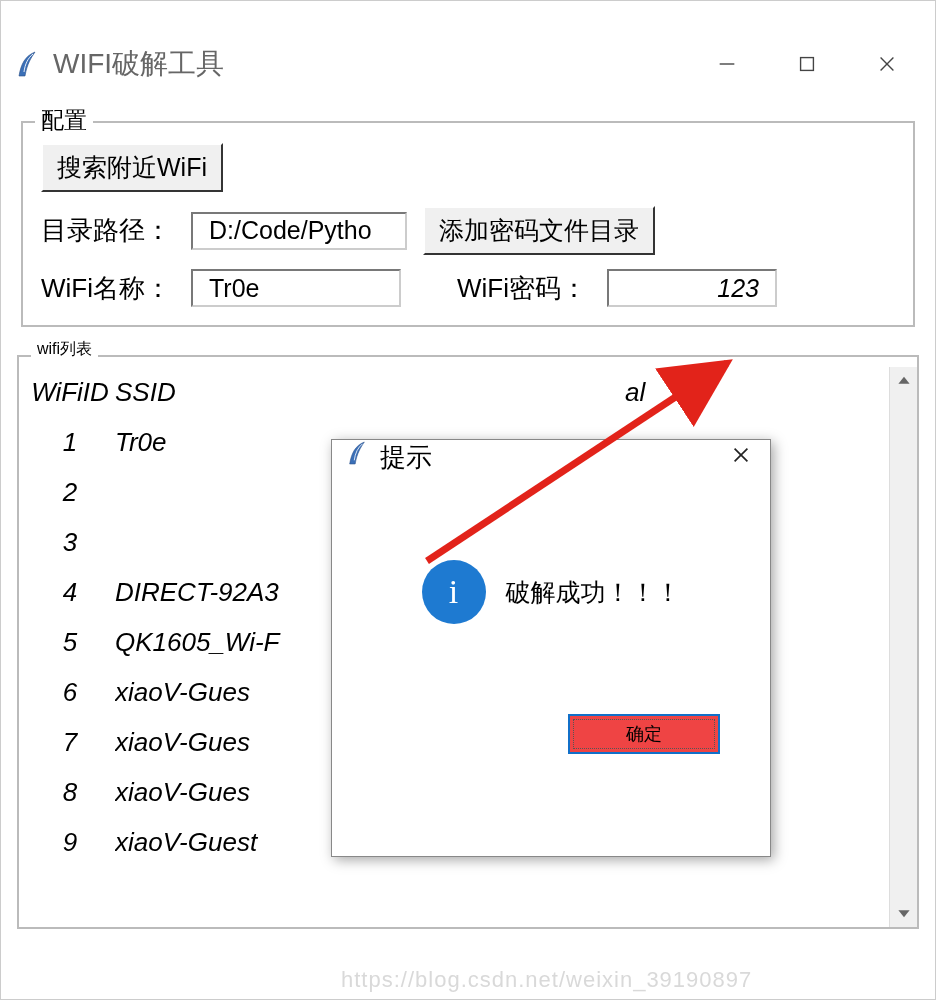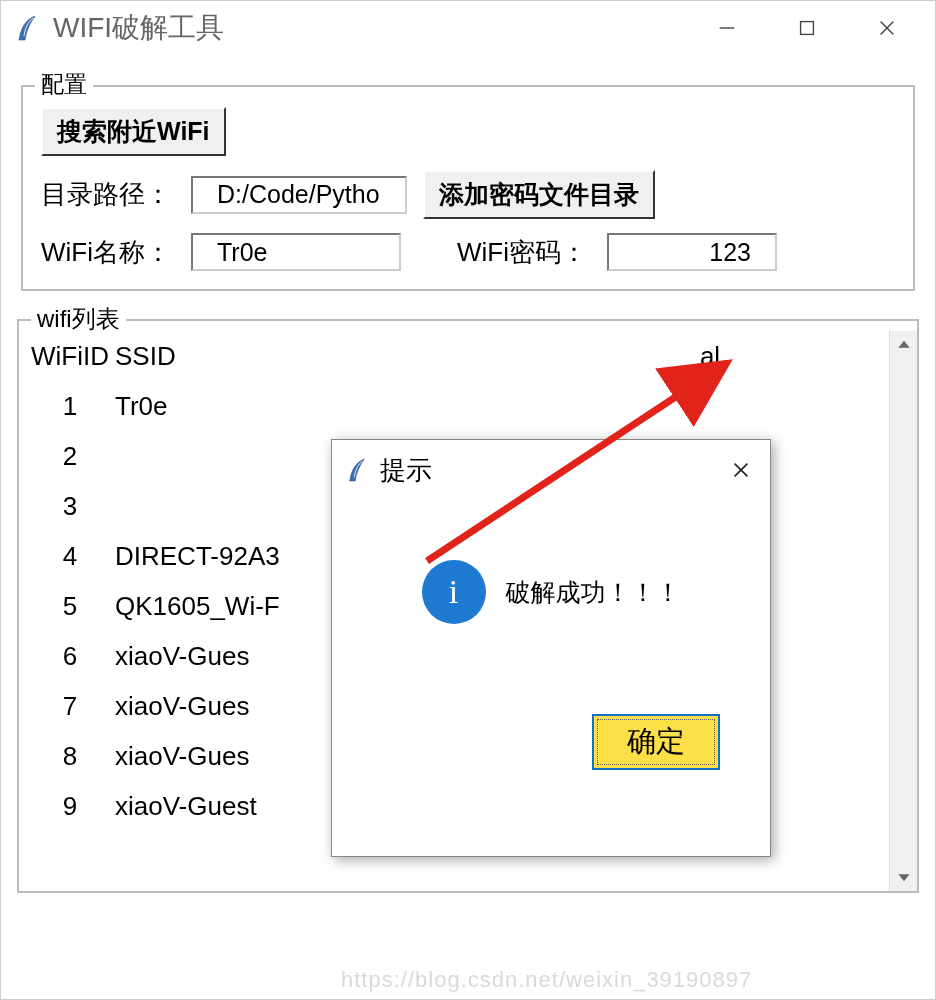--- a/index.html
+++ b/index.html
@@ -17,20 +17,21 @@
   height: 1000px;
   position: relative;
   border: 1px solid #ccc;
 }
 .titlebar {
   display: flex;
   align-items: center;
   height: 54px;
   padding: 0 8px;
   background: #fff;
+  margin-top: 36px;
 }
 .titlebar .feather {
   width: 24px; height: 28px;
   margin-left: 6px;
 }
 .titlebar .title {
   font-size: 28px;
   color: #666;
   margin-left: 14px;
   flex: 1;
@@ -55,61 +56,61 @@
 .cfgrow { display:flex; align-items:center; gap:16px; margin-bottom:14px; }
 .cfgrow:last-child { margin-bottom:0; }
 .btn3d {
   font-size: 25px;
   padding: 6px 14px;
   background: #f0f0f0;
   border: 2px outset #ddd;
   border-top-color:#fff; border-left-color:#fff;
   border-bottom-color:#888; border-right-color:#888;
   cursor:pointer;
-  font-weight:bold;
 }
 .lbl { font-size: 26px; margin-right: 4px; white-space:nowrap;}
 .inp {
   font-size: 25px;
-  padding: 4px 24px;
+  padding: 4px 16px;
   border: 2px inset #ccc;
   background:#fff;
   height:38px;
 }
 .inp.path { width: 216px; }
 .inp.wname { width: 210px; }
-.inp.wpwd { width: 170px; }
+.inp.wpwd { width: 170px; font-style: italic; }
 
 .listbox {
   margin: 28px 16px 0 16px;
   border: 2px solid #bbb;
   position: relative;
   padding: 10px 0 0 0;
 }
 .listlabel {
   position:absolute;
   top:-18px; left:12px;
   background:#fff;
   padding:0 6px;
-  font-size:24px;
+  font-size:16px;
 }
 .listinner {
   display:flex;
   height: 560px;
 }
 .listcontent {
   flex:1;
   overflow:hidden;
   padding: 0 6px;
 }
 .hdrrow, .datarow {
   display:flex;
   font-size:26px;
   height:50px;
   align-items:center;
+  font-style:italic;
 }
 .hdrrow { font-weight: normal; }
 .c-id { width:90px; text-align:center;}
 .c-ssid { width:230px; overflow:hidden; white-space:nowrap;}
 .c-bssid { width:280px; text-align:center; overflow:hidden; white-space:nowrap;}
 .c-sig { width:180px; text-align:center;}
 .scrollbar {
   width:28px;
   background:#f0f0f0;
   border-left:1px solid #ddd;
@@ -123,41 +124,41 @@
 .dialog {
   position:absolute;
   left: 330px; top: 438px;
   width: 440px; height: 418px;
   background:#fff;
   border:1px solid #888;
   box-shadow: 3px 3px 12px rgba(0,0,0,0.35);
   z-index: 20;
 }
 .dialog .dtitle {
-  display:flex; align-items:center;
+  display:flex; align-items:flex-start;
   height:60px; padding: 0 14px;
 }
 .dialog .dtitle .feather { width:22px; height:26px;}
 .dialog .dtitle .txt { font-size:26px; margin-left:12px; flex:1;}
 .dialog .dclose { width:30px;height:30px; display:flex; align-items:center; justify-content:center;}
 .dialog .dbody {
   display:flex; align-items:center; justify-content:center;
   gap:20px; margin-top:60px;
 }
 .infoicon {
   width:64px;height:64px;border-radius:50%;
   background:#1e7ad1; color:#fff;
   display:flex;align-items:center;justify-content:center;
   font-size:34px; font-family: Georgia, serif;
 }
 .dialog .dmsg { font-size:25px;}
 .dialog .dbtns { display:flex; justify-content:flex-end; margin-top:90px; padding-right:50px;}
 .okbtn {
-  font-size:29px; padding:6px 33px;
-  background:#fde047;
+  font-size:18px; padding:6px 56px;
+  background:#ef4444;
   border:2px solid #1170c9;
   outline: 1px dotted #555;
   outline-offset:-6px;
 }
 
 
 .arrow {
   position:absolute;
   left:406px; top:350px;
   width:340px; height:220px;
@@ -227,21 +228,21 @@
   </div>
 
   <div class="listbox">
     <div class="listlabel">wifi列表</div>
     <div class="listinner">
       <div class="listcontent">
         <div class="hdrrow">
           <div class="c-id">WiFiID</div>
           <div class="c-ssid">SSID</div>
           <div class="c-bssid"></div>
-          <div class="c-sig" style="text-align:center;padding-right:10px">al</div>
+          <div class="c-sig" style="text-align:left;padding-right:10px">al</div>
         </div>
         <div id="rows">
             <div class="datarow">
               <div class="c-id">1</div>
               <div class="c-ssid">Tr0e</div>
               <div class="c-bssid"></div>
               <div class="c-sig"></div>
             </div>
             <div class="datarow">
               <div class="c-id">2</div>

